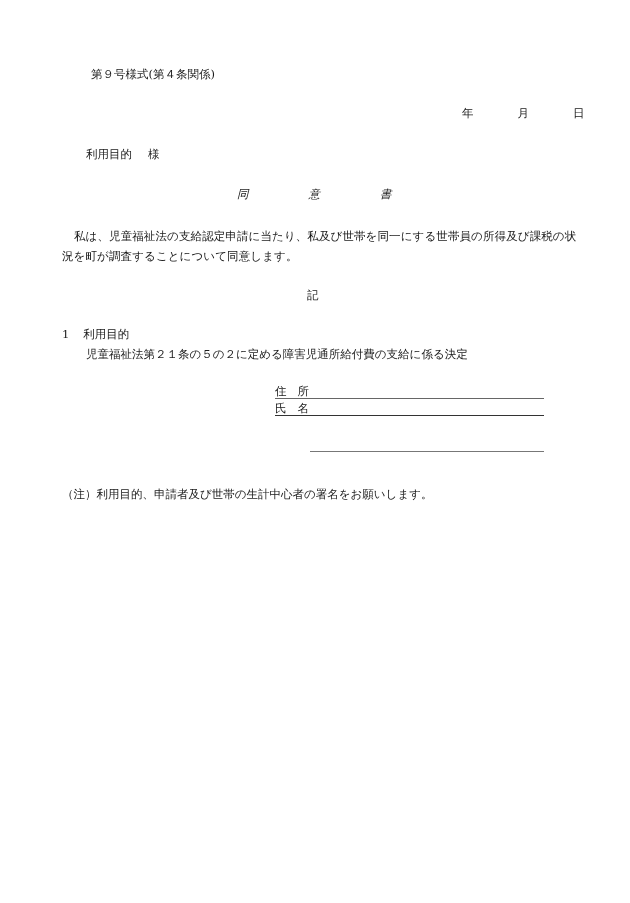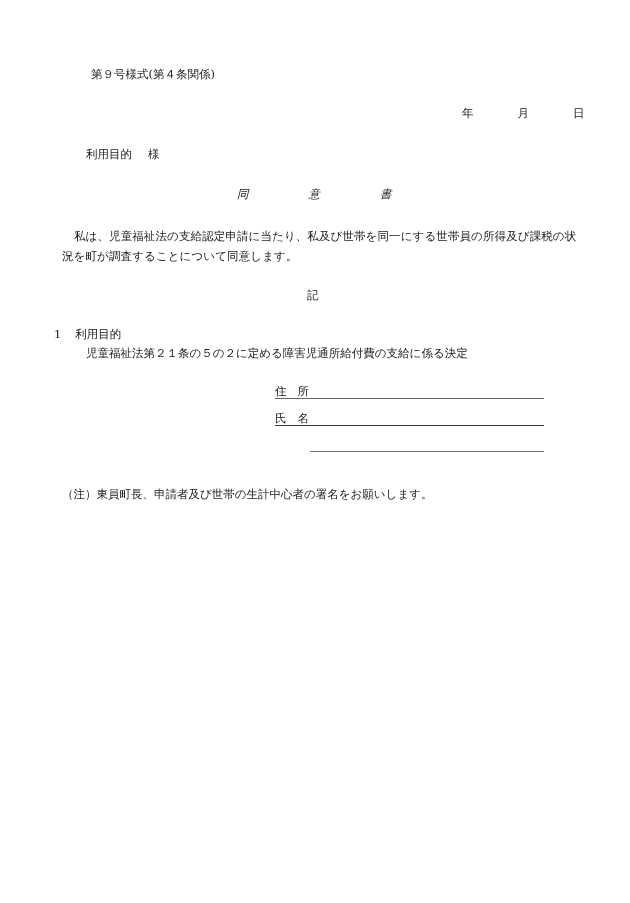--- a/index.html
+++ b/index.html
@@ -13,28 +13,28 @@
     .date { left: 462px; top: 106px; }
     .date span { display: inline-block; }
     .date .gap { width: 22px; }
     .addressee { left: 86px; top: 147px; }
     .addressee .gap { display: inline-block; width: 16px; }
     .title { left: 237px; top: 187px; font-style: italic; }
     .title span { display: inline-block; }
     .title .gap { width: 60px; }
     .body-text { left: 62px; top: 227px; width: 515px; white-space: normal; line-height: 20px; text-indent: 12px; letter-spacing: 0.1px; font-family: Liberation Mono, monospace; }
     .ki { left: 307px; top: 288px; }
-    .purpose-head { left: 54px; top: 327px; }
+    .purpose-head { left: 62px; top: 327px; }
     .purpose-head .gap { display: inline-block; width: 14px; }
-    .purpose-body { left: 86px; top: 347px; font-family: Liberation Mono, monospace; }
+    .purpose-body { left: 86px; top: 347px; }
     .sig-row { position: absolute; left: 275px; width: 269px; height: 16px; border-bottom: 1px solid #333; }
     .sig-row .lbl { position: absolute; left: 0; bottom: 0; line-height: 14px; margin-top: 44px; }
     .sig-row .lbl .gap { display: inline-block; width: 11px; }
     .sig-address { top: 382px; border-bottom-color: #666; }
-    .sig-name { top: 409px; }
+    .sig-name { top: 399px; }
     .sig-extra { position: absolute; left: 310px; top: 451px; width: 234px; height: 0; border-top: 1px solid #777; }
     .note { left: 62px; top: 487px; }
   </style>
 </head>
 <body>
 
 <div class="abs form-no">第９号様式(第４条関係)</div>
 
 <div class="abs date">
   <span>年</span><span class="gap"></span><span class="gap"></span><span>月</span><span class="gap"></span><span class="gap"></span><span>日</span>
@@ -65,13 +65,13 @@
 </div>
 
 <div class="sig-row sig-name">
   <span class="lbl">
     <span>氏</span><span class="gap"></span><span>名</span>
   </span>
 </div>
 
 <div class="sig-extra"></div>
 
-<div class="abs note">（注）東員町長、申請者及び世帯の生計中心者の署名をお願いします。</div>
+<div class="abs note">（注）利用目的、申請者及び世帯の生計中心者の署名をお願いします。</div>
 
 </body></html>

